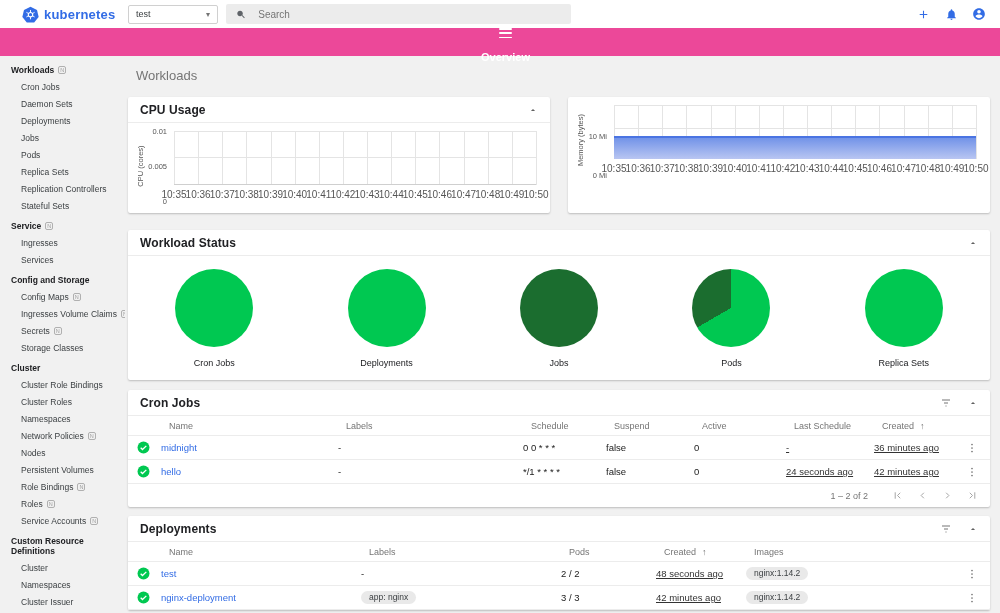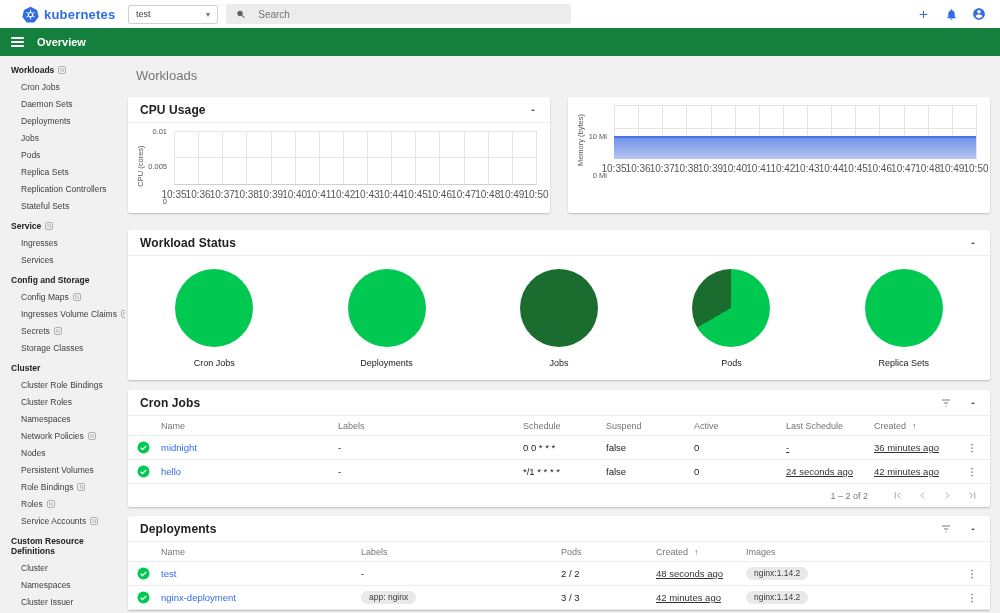--- a/index.html
+++ b/index.html
@@ -12,21 +12,21 @@
   .brand-text { color:#326ce5; font-weight:bold; font-size:13px; letter-spacing:.2px; }
   .ns-select { margin-left:8px; width:90px; height:19px; border:1px solid #d0d0d0; border-radius:2px; display:flex; align-items:center; justify-content:space-between; padding:0 7px; font-size:9px; color:#3c4043; background:#fff; cursor:pointer; }
   .ns-caret { color:#757575; font-size:8px; }
   .search-box { margin-left:8px; width:345px; height:20px; background:#ececec; border-radius:2px; display:flex; align-items:center; padding:0 10px; gap:12px; }
   .search-box input { border:none; outline:none; background:transparent; font-size:10px; color:#3c4043; width:100%; font-family:"Liberation Sans",sans-serif; }
   .search-box input::placeholder { color:#757575; }
   .hdr-actions { margin-left:auto; display:flex; align-items:center; gap:14px; padding-right:14px; }
   .hdr-actions .icon-btn { width:14px; height:14px; display:flex; align-items:center; justify-content:center; cursor:pointer; }
 
   
-  .toolbar { position:absolute; top:28px; left:0; right:0; height:28px; background:#15803d; display:flex; align-items:center; gap:13px; padding-left:11px; z-index:19; }
+  .toolbar { position:absolute; top:28px; left:0; right:0; height:28px; background:#ec4899; display:flex; align-items:center; gap:13px; padding-left:11px; z-index:19;flex-direction:column; }
   .hamburger { width:13px; display:flex; flex-direction:column; gap:2.5px; cursor:pointer; }
   .hamburger span { display:block; height:1.8px; background:#fff; border-radius:1px; }
   .toolbar-title { color:#fff; font-size:11px; font-weight:bold; }
 
   
   .sidebar { position:absolute; top:56px; left:0; bottom:0; width:125px; overflow:hidden; padding-top:2px; }
   .side-section { display:flex; align-items:center; gap:4px; padding:7px 4px 3px 11px; font-size:8.5px; font-weight:bold; color:#202124; cursor:pointer; }
   .side-item { display:flex; align-items:center; gap:4px; padding:3.5px 4px 3.5px 21px; font-size:8.5px; color:#3c4043; cursor:pointer; white-space:nowrap; }
   .nbadge { display:inline-flex; align-items:center; justify-content:center; width:8px; height:8px; border:1px solid #b0b0b0; border-radius:2px; font-size:5.5px; color:#9e9e9e; font-weight:normal; flex:0 0 auto; }
 
@@ -61,21 +61,21 @@
   .status-body { display:flex; padding:13px 0 12px 0; }
   .pie-cell { flex:1; text-align:center; }
   .pie { width:78px; height:78px; border-radius:50%; margin:0 auto; }
   .pie-label { margin-top:11px; font-size:9px; color:#202124; }
 
   
   .table-card { margin-bottom:9px; }
   .t-head, .t-row { display:grid; align-items:center; border-bottom:1px solid #ececec; }
   .cron .t-head, .cron .t-row { grid-template-columns:33px 177px 185px 83px 88px 92px 88px 1fr 30px; }
   .depl .t-head, .depl .t-row { grid-template-columns:33px 200px 200px 95px 90px 1fr 30px; }
-  .t-head { height:20px; font-size:9px; color:#757575; }
+  .t-head { height:20px; font-size:9px; color:#757575;padding-left:8px; }
   .t-row { height:24px; font-size:9.5px; color:#212121; }
   .cell { padding-right:6px; overflow:hidden; white-space:nowrap; display:flex; align-items:center; gap:3px; }
   .cell.icon-cell { justify-content:flex-start; padding-left:9px; }
   .name-link { color:#326ce5; cursor:pointer; }
   .rel-time { text-decoration:underline; color:#333; cursor:default; }
   .chip { display:inline-block; background:#e9e9e9; border-radius:9px; padding:2px 8px; font-size:8.5px; color:#3c4043; line-height:1.1; }
   .kebab { display:flex; justify-content:center; cursor:pointer; width:100%; }
   .sort-arrow { font-size:9px; color:#757575; margin-left:3px; }
   .t-footer { height:23px; display:flex; align-items:center; justify-content:flex-end; gap:10px; padding-right:12px; }
   .pg-label { font-size:9px; color:#757575; margin-right:14px; }

